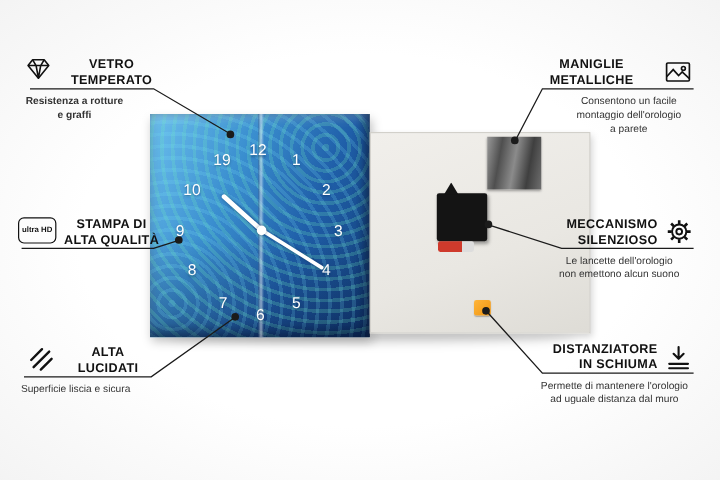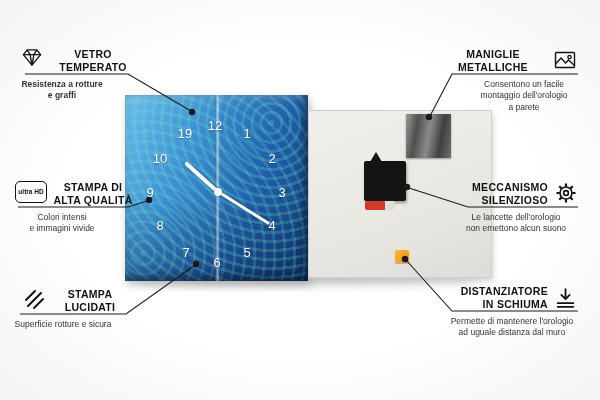--- a/index.html
+++ b/index.html
@@ -133,33 +133,31 @@
   <div class="co title t-left" style="left:48px;top:48px;width:90px;">VETRO
 TEMPERATO</div>
   <div class="co desc" style="left:2px;top:79px;width:120px;font-weight:bold;">Resistenza a rotture
 e graffi</div>
 
   <div class="co icon" style="left:15px;top:181px;">
     <div class="uhd-box">ultra HD</div>
   </div>
   <div class="co title t-left" style="left:47px;top:181px;width:92px;">STAMPA DI
 ALTA QUALITÀ</div>
-  <div class="co desc" style="left:2px;top:212px;width:120px;">Colori intensi
-e immagini vivide</div>
 
   <div class="co icon" style="left:22px;top:287px;">
     <svg viewBox="0 0 24 24" width="24" height="24">
       <g fill="none" stroke="#111" stroke-width="2" stroke-linecap="round">
         <path d="M4 13 L13 4 M6 19 L19 6 M12 21 L21 12"></path>
       </g>
     </svg>
   </div>
-  <div class="co title t-left" style="left:50px;top:288px;width:80px;">STAMPA
+  <div class="co title t-left" style="left:50px;top:288px;width:80px;">ALTA
 LUCIDATI</div>
-  <div class="co desc" style="left:2px;top:319px;width:122px;">Superficie rotture e sicura</div>
+  <div class="co desc" style="left:2px;top:319px;width:122px;">Superficie liscia e sicura</div>
 
   <div class="co icon" style="left:552px;top:48px;">
     <svg viewBox="0 0 24 24" width="26" height="24">
       <g fill="none" stroke="#111" stroke-width="1.4">
         <rect x="2.5" y="4.5" width="19" height="15" rx="1"></rect>
         <path d="M2.5 16l5.5-6 4.5 5 3-3 6 5.5"></path>
         <circle cx="16.5" cy="9" r="1.6"></circle>
       </g>
     </svg>
   </div>

